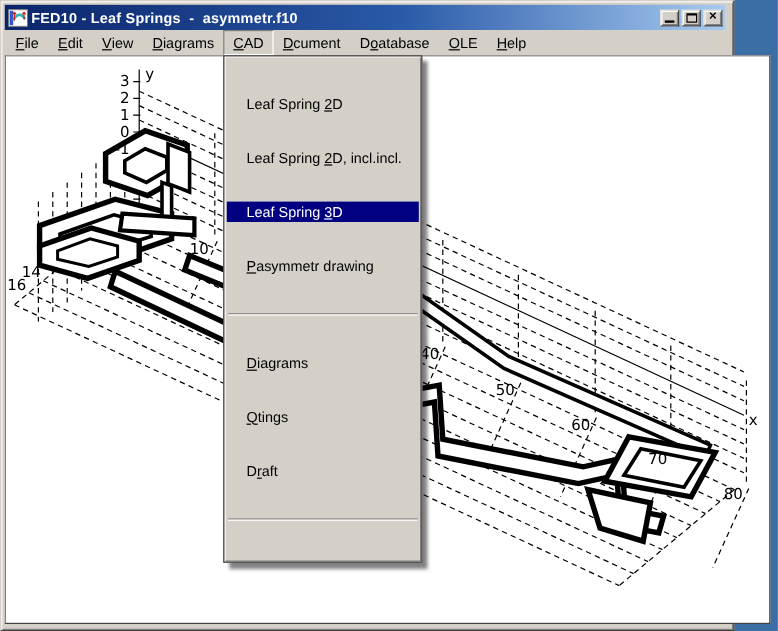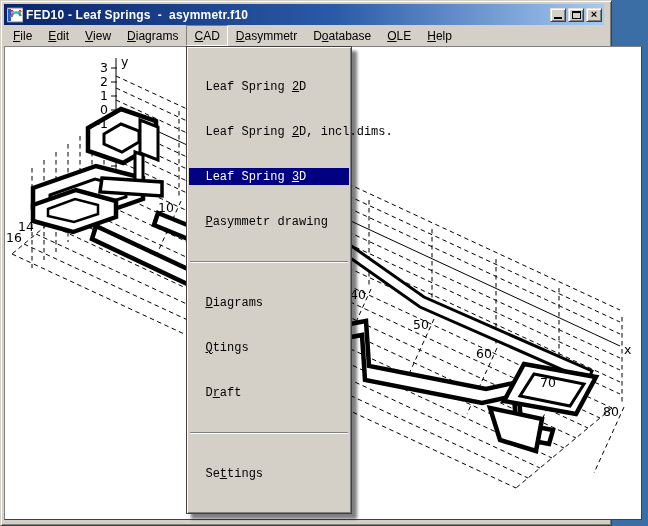--- a/index.html
+++ b/index.html
@@ -42,21 +42,21 @@
     display:flex;align-items:center;padding:0 7px;white-space:pre;
     border:1px solid transparent;position:relative;color:#000;
   }
   .mbi.open{border-color:#808080 #fff #fff #808080;background:#D4D0C8;}
   u{text-decoration:underline;}
   
   .menu{
     position:absolute;left:-1px;top:20px;width:166px;z-index:50;
     background:#D4D0C8;border:1px solid #404040;
     box-shadow:inset 1px 1px 0 #fff,inset -1px -1px 0 #808080,5px 5px 3px rgba(0,0,0,.5);
-    padding:3px 2px;font-size:12px;font-family:Liberation Mono, monospace;
+    padding:3px 2px;font-size:12px;
   }
   .mi{
     height:17px;display:flex;align-items:center;padding:0 8px 0 16px;
     white-space:pre;color:#000;
   }
   .mi.hl{background:#000080;color:#fff;}
   .msep{height:2px;margin:3px 1px;border-top:1px solid #808080;border-bottom:1px solid #fff;}
   
   .client{
     position:relative;width:638px;height:474px;background:#fff;
@@ -101,32 +101,31 @@
 
   <div class="menubar">
     <span class="mbi"><span></span><u>F</u><span>ile</span></span>
     <span class="mbi"><span></span><u>E</u><span>dit</span></span>
     <span class="mbi"><span></span><u>V</u><span>iew</span></span>
     <span class="mbi"><span></span><u>D</u><span>iagrams</span></span>
     <span class="mbi open"><span></span><u>C</u><span>AD</span>
       
       <div class="menu">
         <div class="mi"><span>Leaf Spring </span><u>2</u><span>D</span></div>
-        <div class="mi"><span>Leaf Spring </span><u>2</u><span>D, incl.dims.</span></div>
+        <div class="mi"><span>Leaf Spring </span><u>2</u><span>D, incl.incl.</span></div>
         <div class="mi hl"><span>Leaf Spring </span><u>3</u><span>D</span></div>
         <div class="mi"><span></span><u>P</u><span>asymmetr drawing</span></div>
         <div class="msep"></div>
         <div class="mi"><span></span><u>D</u><span>iagrams</span></div>
         <div class="mi"><span></span><u>Q</u><span>tings</span></div>
         <div class="mi"><span>D</span><u>r</u><span>aft</span></div>
         <div class="msep"></div>
-        <div class="mi"><span>Se</span><u>t</u><span>tings</span></div>
       </div>
     </span>
-    <span class="mbi"><span></span><u>D</u><span>asymmetr</span></span>
+    <span class="mbi"><span></span><u>D</u><span>cument</span></span>
     <span class="mbi"><span>D</span><u>o</u><span>atabase</span></span>
     <span class="mbi"><span></span><u>O</u><span>LE</span></span>
     <span class="mbi"><span></span><u>H</u><span>elp</span></span>
   </div>
 
   <div class="client">
     <svg width="636" height="472" viewBox="5 45 636 472">
 
       <g class="g">
         <path d="M116,74 l504,234"></path>

